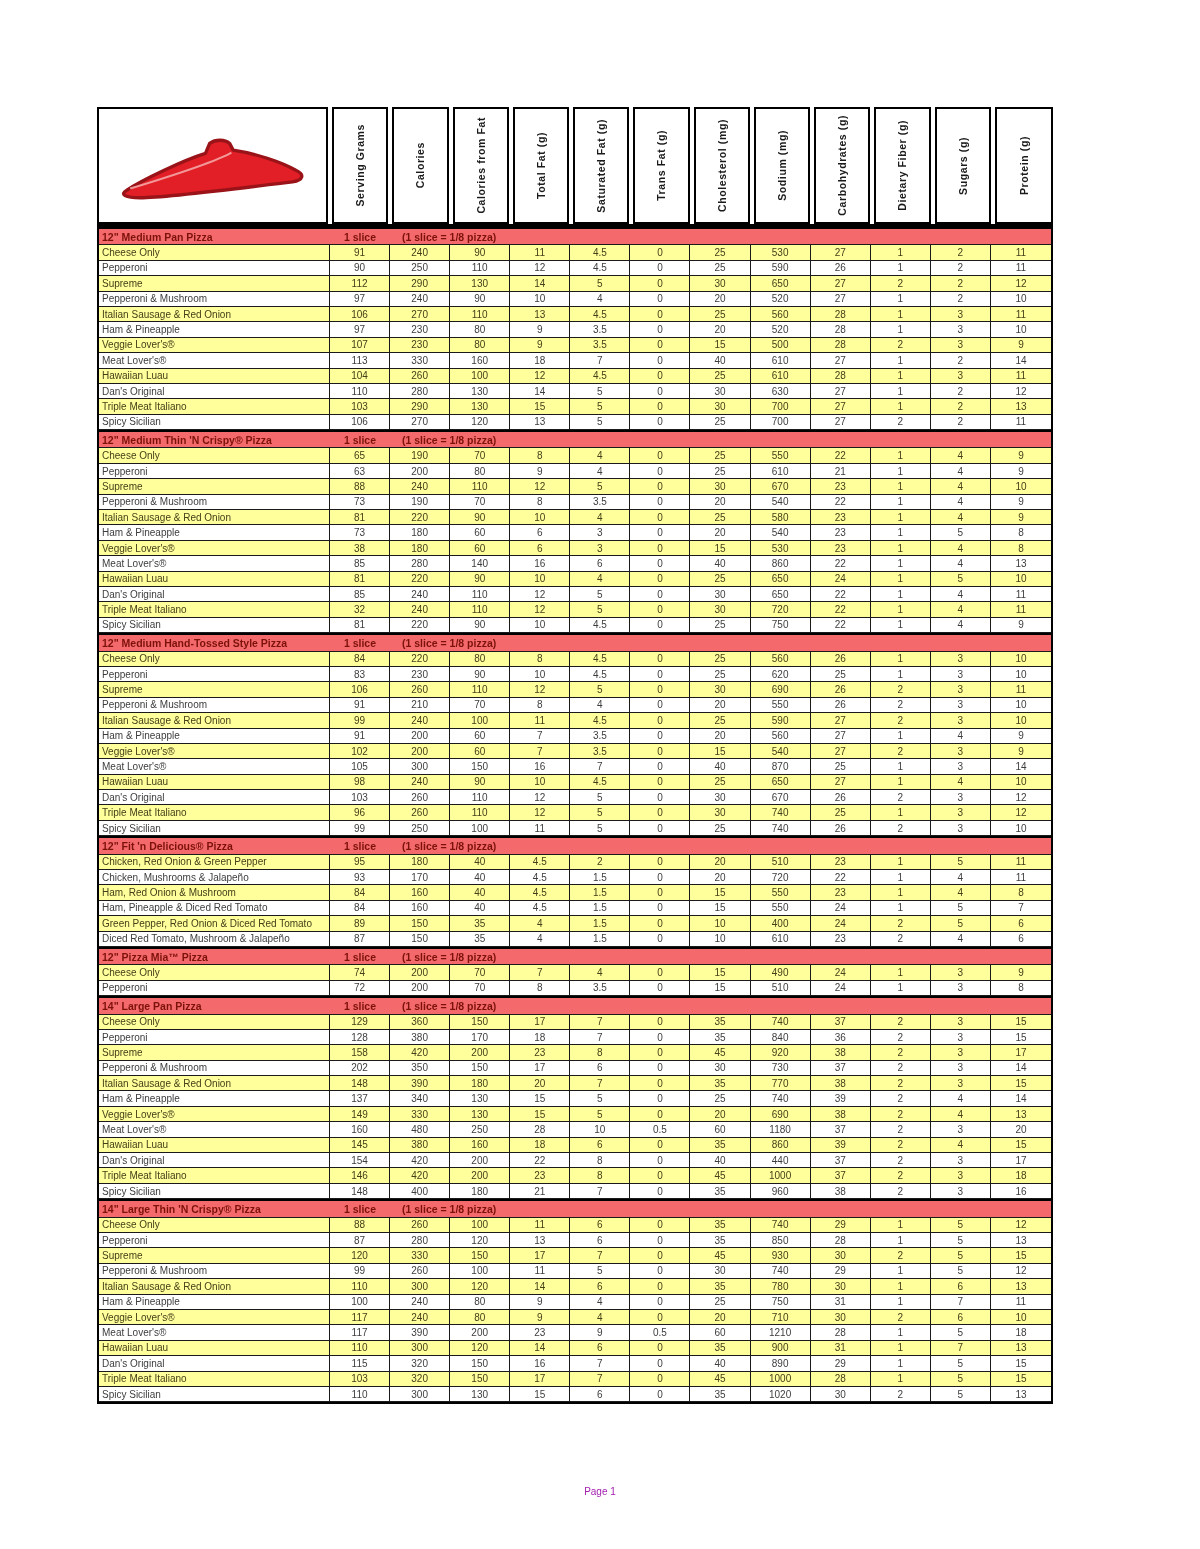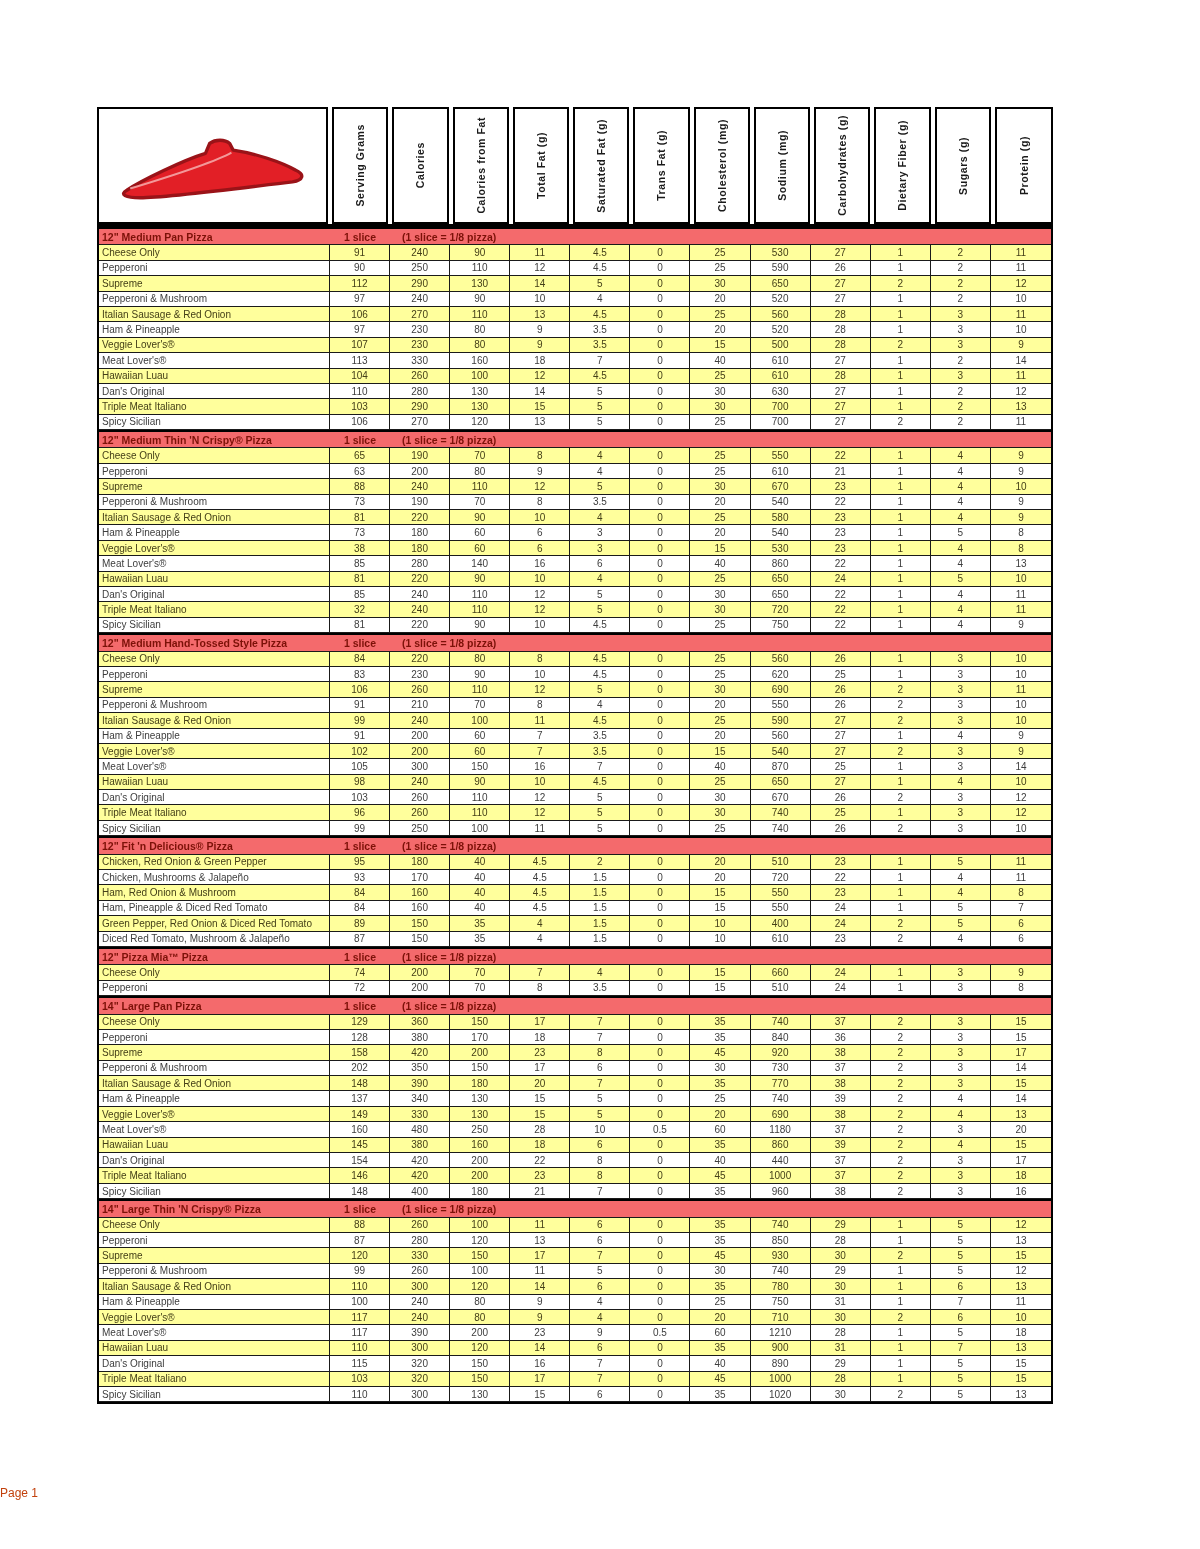--- a/index.html
+++ b/index.html
@@ -42,21 +42,21 @@
     background:#f46a6c; border-top:2px solid #000; border-bottom:1px solid #1a1a1a;
     align-items:center; color:#7c1108; font-weight:bold; font-size:10.5px;
     white-space:nowrap; overflow:hidden;
   }
   .band .title { padding-left:3px; }
   .band .slice { text-align:center; }
   .band .note  { padding-left:12px; }
 
   .footer {
     position:absolute; top:1486px; left:0; width:100%;
-    text-align:left; font-size:12px; color:#c2410c;
+    text-align:center; font-size:10px; color:#a21caf;
   }
 </style>
 </head>
 <body>
 
 <div class="nutrition-table">
   <div class="header-grid">
     <div class="header-box first logo-box">
       <svg viewBox="0 0 230 110" aria-hidden="true">
         <path d="M12 84 C30 72 80 48 106 40 L111 28 C118 23 129 23 135 28 L139 36
@@ -762,21 +762,21 @@
       </div>
       <div class="trow alt">
         <div class="cell name">Cheese Only</div>
         <div class="cell">74</div>
         <div class="cell">200</div>
         <div class="cell">70</div>
         <div class="cell">7</div>
         <div class="cell">4</div>
         <div class="cell">0</div>
         <div class="cell">15</div>
-        <div class="cell">660</div>
+        <div class="cell">490</div>
         <div class="cell">24</div>
         <div class="cell">1</div>
         <div class="cell">3</div>
         <div class="cell">9</div>
       </div>
       <div class="trow">
         <div class="cell name">Pepperoni</div>
         <div class="cell">72</div>
         <div class="cell">200</div>
         <div class="cell">70</div>

